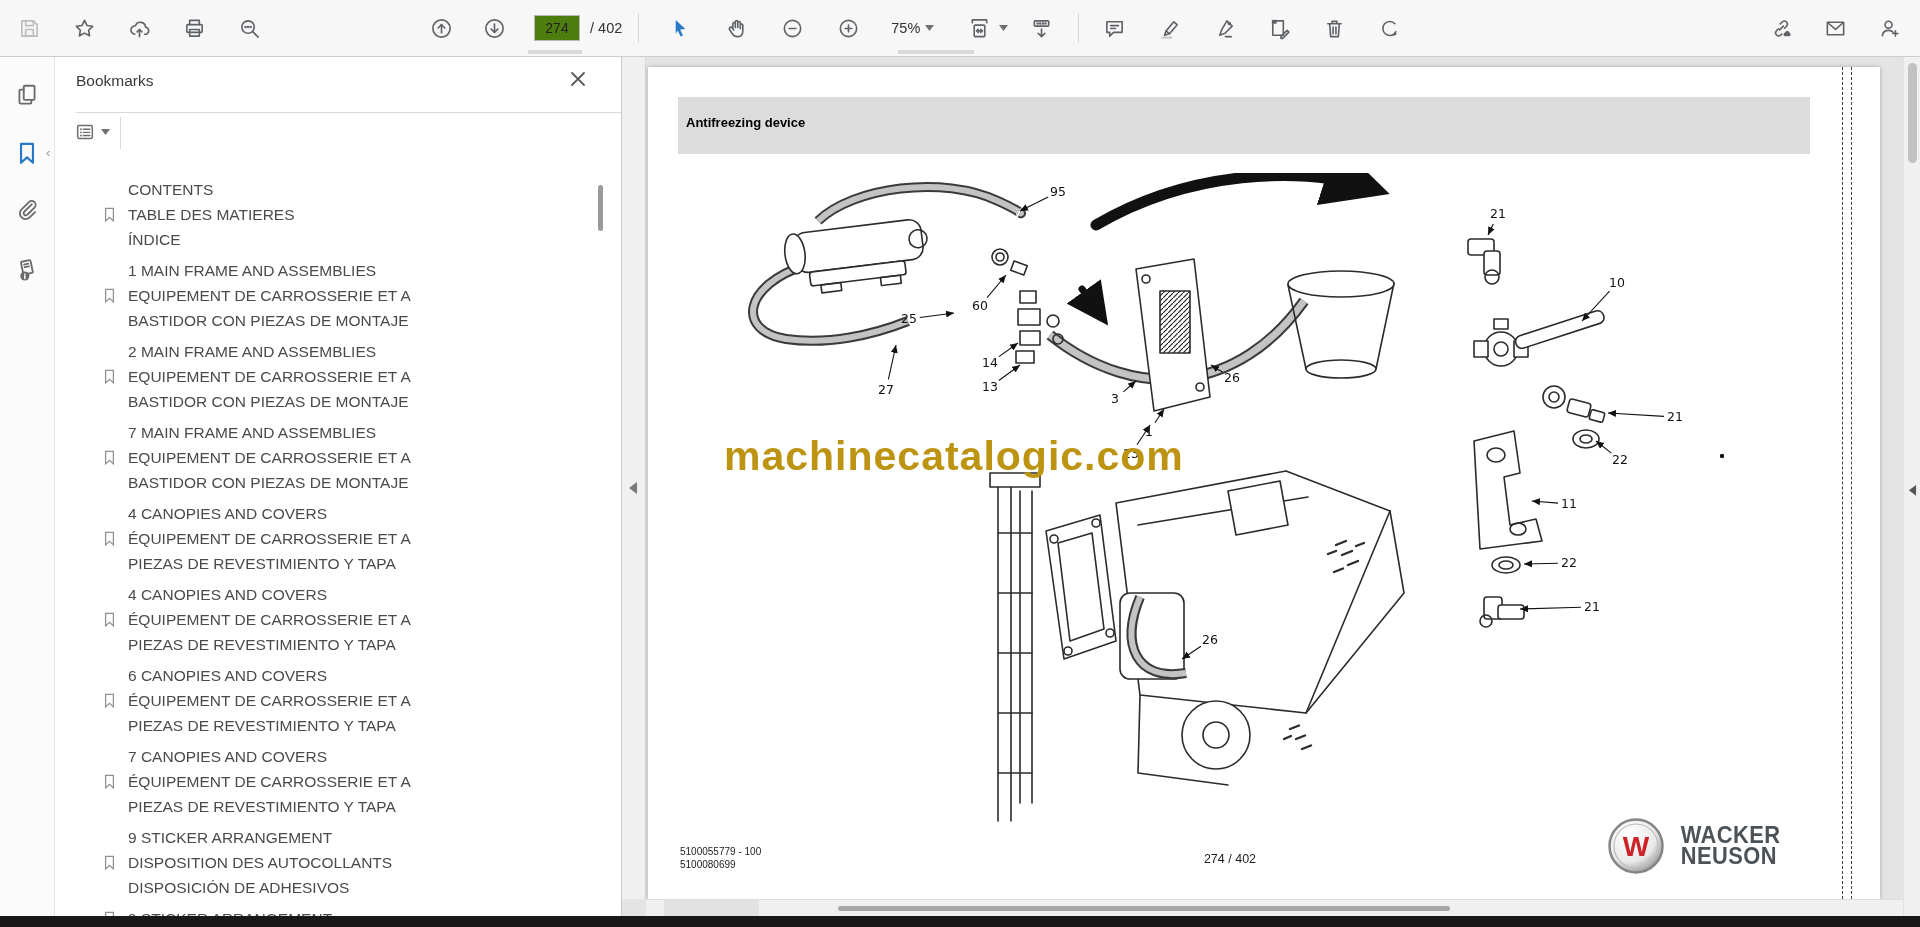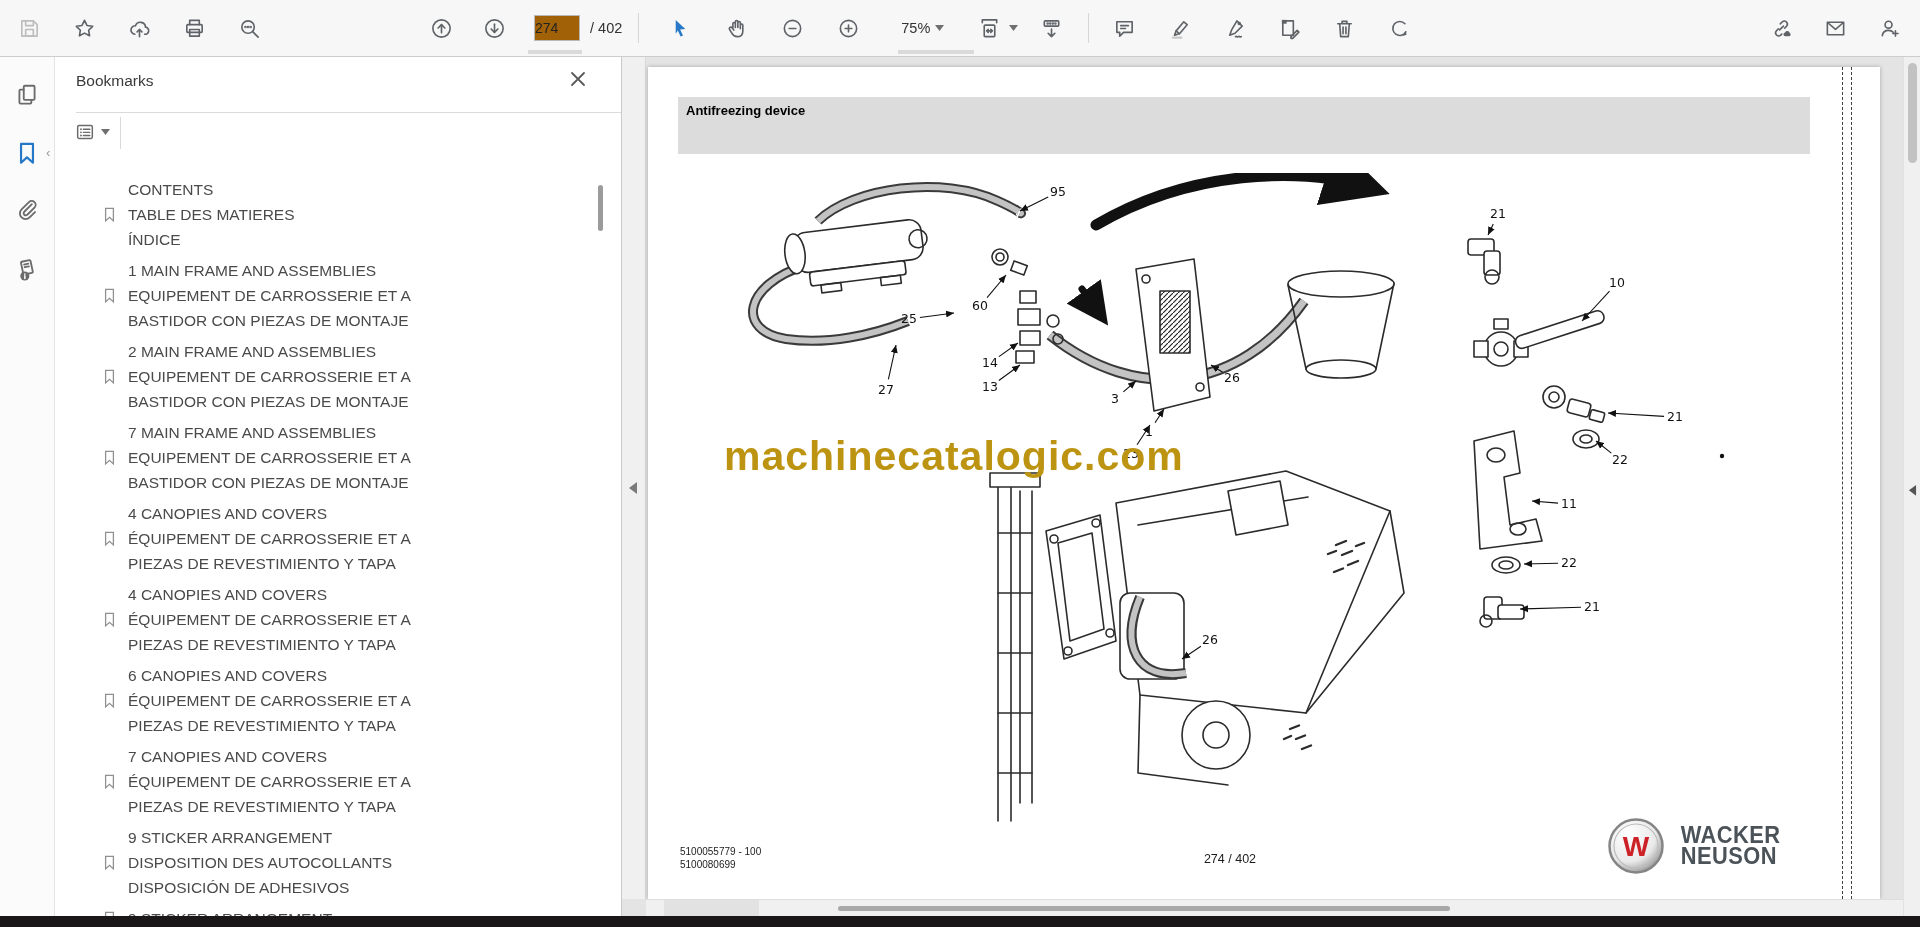--- a/index.html
+++ b/index.html
@@ -10,21 +10,21 @@
   html,body{width:1920px;height:927px;overflow:hidden}
   body{position:relative;background:#fff;font-family:"Liberation Sans",sans-serif}
 
   
   .toolbar{position:absolute;left:0;top:0;width:1920px;height:57px;background:var(--toolbar_bg);
     border-bottom:1px solid #cdcdcd;display:flex;align-items:center;z-index:20}
   .tb{width:34px;height:34px;display:flex;align-items:center;justify-content:center;border-radius:3px;flex:0 0 auto}
   .tb svg{width:23px;height:23px;stroke:var(--icon);fill:none;stroke-width:1.7;stroke-linecap:round;stroke-linejoin:round}
   .tb.disabled svg{stroke:#bdbdbd}
   .sep{width:1px;height:30px;background:#d6d6d6;flex:0 0 auto}
-  .page-input{width:46px;height:26px;border:1px solid #b9b9b9;background:#a16207;
+  .page-input{width:46px;height:26px;border:1px solid #b9b9b9;background:#4d7c0f;text-align:center;
     font-size:14px;color:#222;font-family:"Liberation Sans",sans-serif}
   .page-total{font-size:14.5px;color:#333;margin-left:10px;white-space:nowrap}
   .zoom-box{display:flex;align-items:center;font-size:14.5px;color:#333}
   .caret{width:9px;height:6px;margin-left:5px}
   .caret polygon{fill:#6f6f6f}
   .underbar{position:absolute;top:50px;height:4px;background:#dadada}
   .ub-page{left:528px;width:54px}.ub-zoom{left:898px;width:76px}
 
   
   .left-rail{position:absolute;left:0;top:57px;bottom:11px;width:55px;background:#fbfbfb;
@@ -63,21 +63,21 @@
   .size-box{position:absolute;left:18px;top:0;height:17px;line-height:16px;padding:16px 12px;background:#e2e2e2;
     font-size:11px;color:#333;white-space:nowrap}
   .h-thumb{position:absolute;left:192px;top:6px;width:612px;height:5px;background:#a8a8a8;border-radius:3px}
 
   
   .page{position:absolute;left:26px;top:10px;width:1232px;height:832px;background:#fff;
     box-shadow:0 0 4px rgba(0,0,0,.28)}
   .dashline{position:absolute;top:0;bottom:0;width:0;border-left:1.6px dashed #3f3f3f}
   .dash1{left:1194px}.dash2{left:1203px}
   .header-band{position:absolute;left:30px;top:30px;width:1132px;height:57px;background:var(--header_band);
-    padding:6px 0 0 8px}
+    padding:18px 0 0 8px}
   .header-band div{font-size:13px;line-height:16px;font-weight:bold;color:#000}
   .watermark{position:absolute;left:76px;top:366px;font-size:41px;font-weight:bold;color:var(--watermark);
     letter-spacing:1px;z-index:5;white-space:nowrap}
   .footer-nums{position:absolute;left:32px;top:779px;font-size:10px;line-height:12.5px;color:#1c1c1c}
   .footer-page{position:absolute;left:0;top:785px;width:1164px;text-align:center;font-size:12.5px;color:#1c1c1c}
   .logo{position:absolute;left:960px;top:751px;display:flex;align-items:center;gap:14px}
   .logo-badge{width:56px;height:56px}
   .logo-words{font-weight:bold;font-size:23px;line-height:21px;color:var(--logo_gray);
     letter-spacing:.5px;transform:scaleX(.95)}
   #diagram{position:absolute;left:20px;top:106px;width:1190px;height:680px}
@@ -162,21 +162,21 @@
         <circle cx="12" cy="12" r="8.5"></circle>
         <path d="M8.5 12h7"></path>
       </svg>
   </div>
   <div class="tb" style="margin-left:22px">
     <svg viewBox="0 0 24 24">
         <circle cx="12" cy="12" r="8.5"></circle>
         <path d="M8.5 12h7M12 8.5v7"></path>
       </svg>
   </div>
-  <div class="zoom-box" style="margin-left:36px">
+  <div class="zoom-box" style="margin-left:26px">
     <span>75%</span>
     <svg class="caret" viewBox="0 0 9 6">
         <polygon points="0,0 9,0 4.5,6"></polygon>
       </svg>
   </div>
   <div class="tb" style="margin-left:28px">
     <svg viewBox="0 0 24 24">
         <path d="M4.5 6V3h15v3"></path>
         <rect x="6.5" y="8.5" width="11" height="12" rx="1"></rect>
         <path d="M9 14.5h6M9 14.5l1.7-1.7M9 14.5l1.7 1.7M15 14.5l-1.7-1.7M15 14.5l-1.7 1.7"></path>

